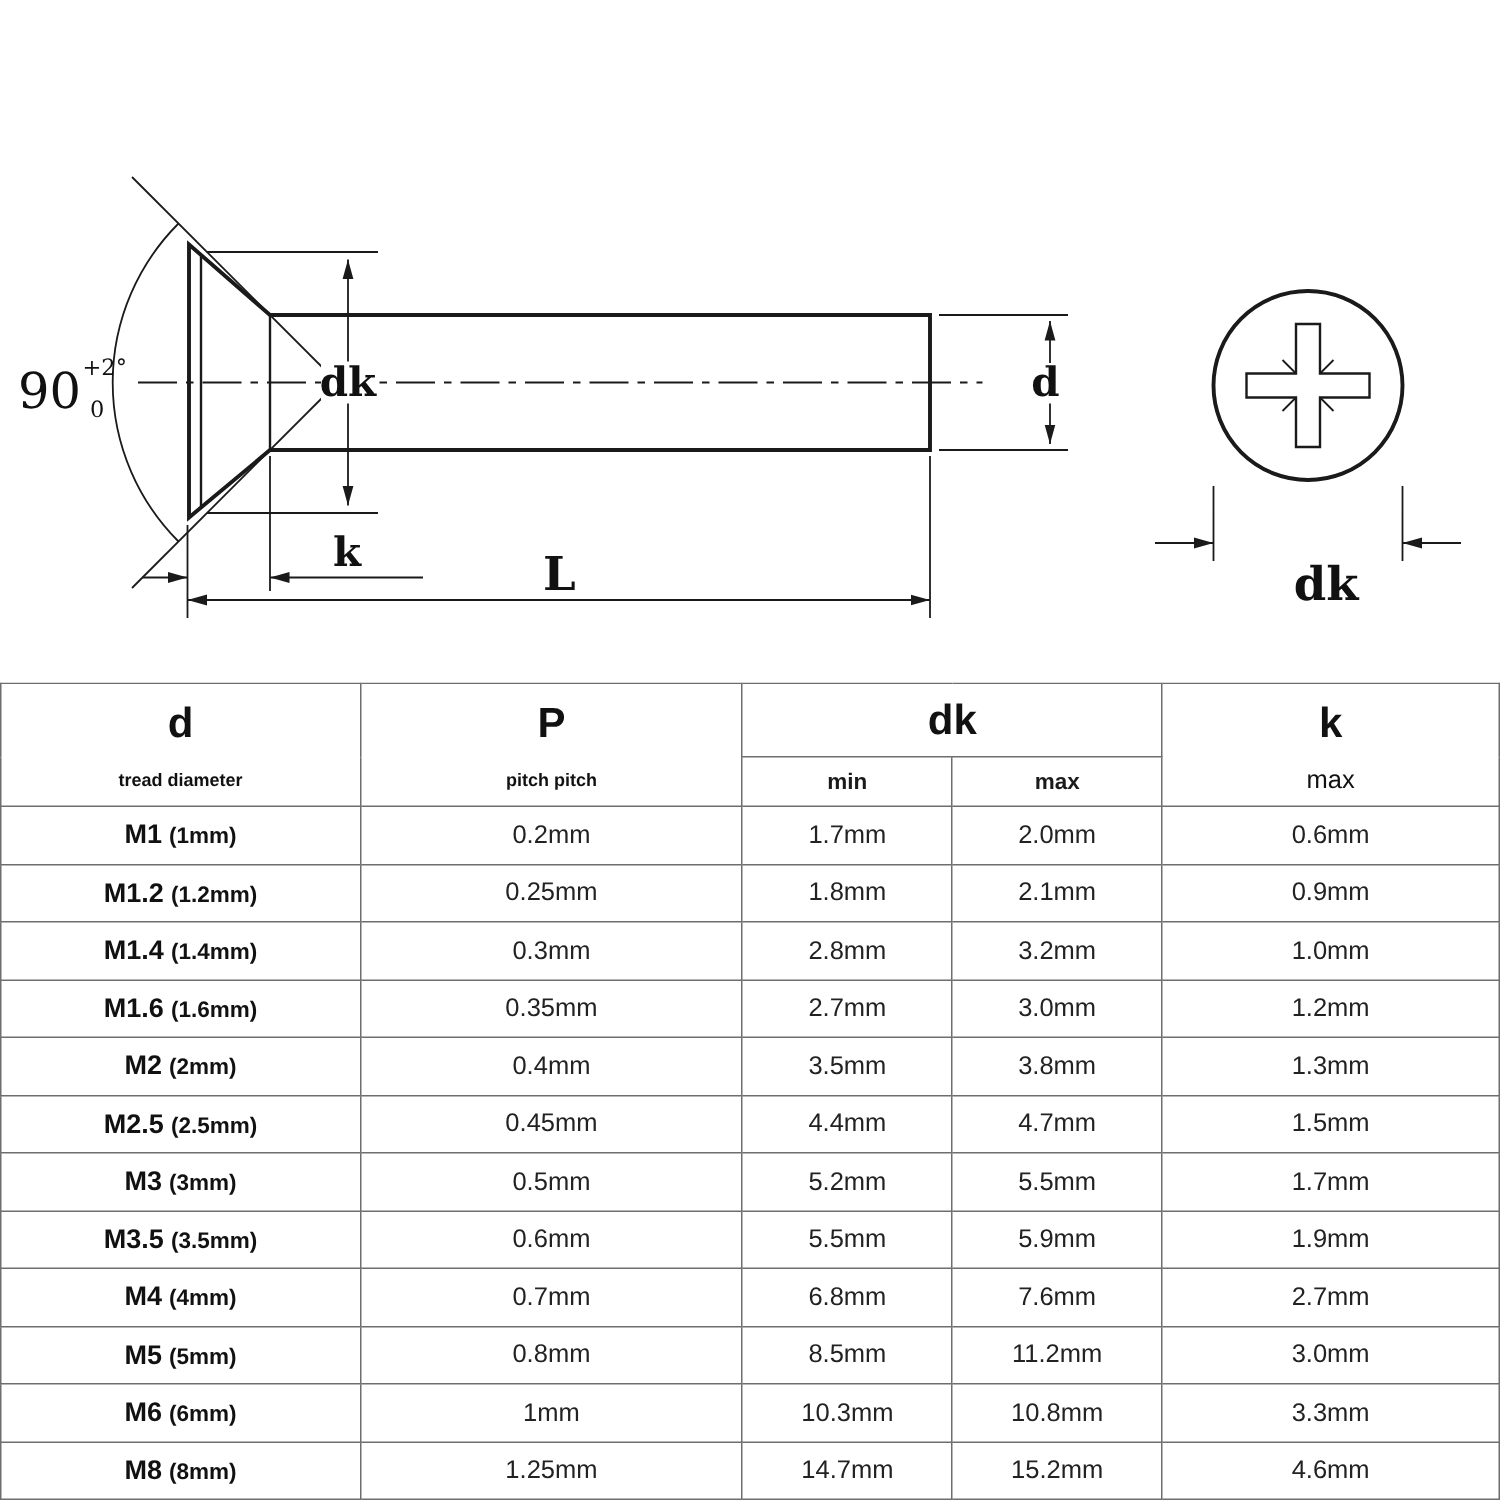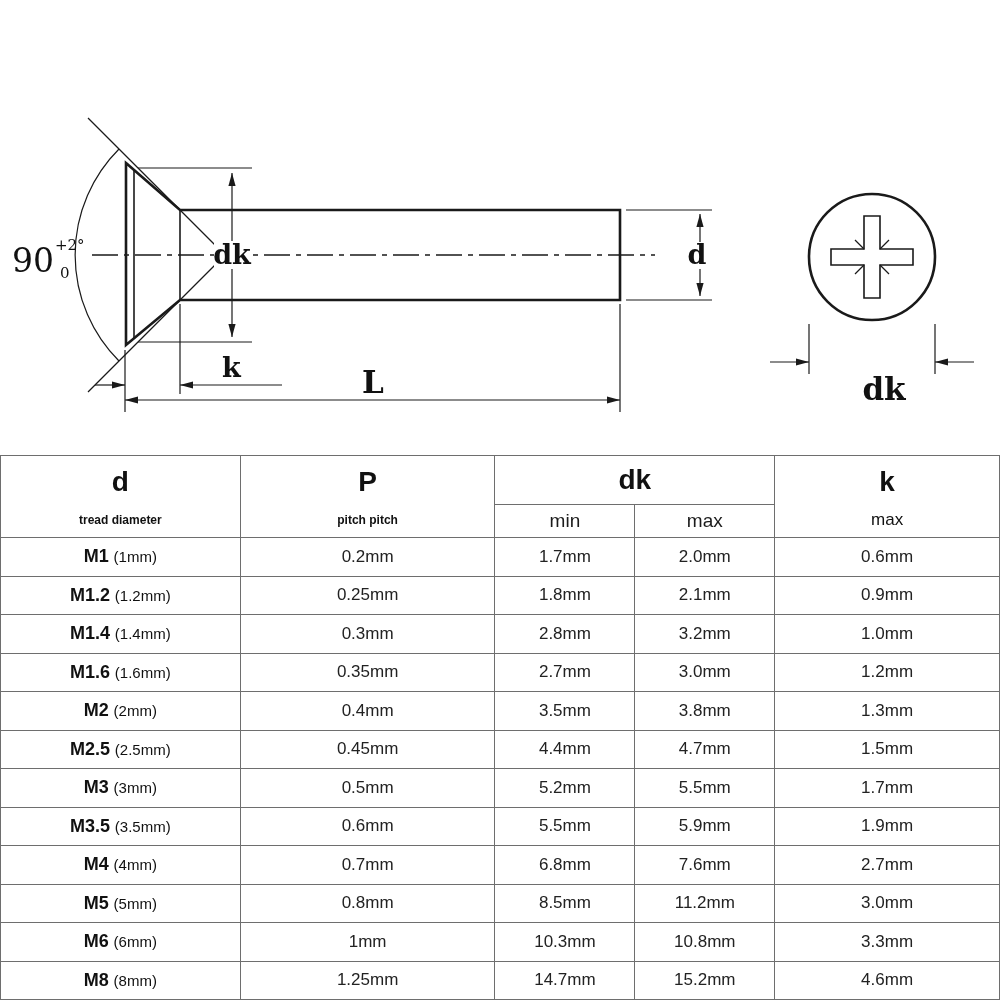--- a/index.html
+++ b/index.html
@@ -20,25 +20,25 @@
   .lbl-sm{font-size:15px;}
   .angle-main{font-size:33px;font-family:"DejaVu Serif",serif;fill:#111;}
 
   
   table.spec{width:1000px;height:545px;border-collapse:collapse;table-layout:fixed;background:#fff;}
   table.spec th,table.spec td{border:1px solid #6e6e6e;text-align:center;vertical-align:middle;padding:0;}
   thead .bigletter{font-size:28px;font-weight:bold;line-height:46px;color:#111;}
   thead .subbold{font-size:12px;font-weight:bold;line-height:30px;color:#111;}
   thead .subreg{font-size:17px;font-weight:normal;line-height:30px;color:#111;}
   tr.hrow-a th{height:48px;}
-  tr.hrow-b th{height:32px;font-size:19px;font-weight:normal;}
+  tr.hrow-b th{height:32px;font-size:15px;font-weight:bold;}
   tbody tr{height:38px;}
   tbody td{font-size:17px;color:#222;}
   td.c-d .sz{font-weight:bold;font-size:18px;color:#111;margin-top:16px;}
-  td.c-d .nom{font-weight:normal;font-size:15px;color:#111;}
+  td.c-d .nom{font-weight:bold;font-size:15px;color:#111;}
 </style>
 </head>
 <body>
 
 <div class="page">
 
   <div class="drawing">
     <svg viewBox="0 0 1000 455" xmlns="http://www.w3.org/2000/svg">
       <defs>
         <marker id="arrow" markerUnits="userSpaceOnUse" markerWidth="14" markerHeight="12" refX="13" refY="5" orient="auto-start-reverse">

